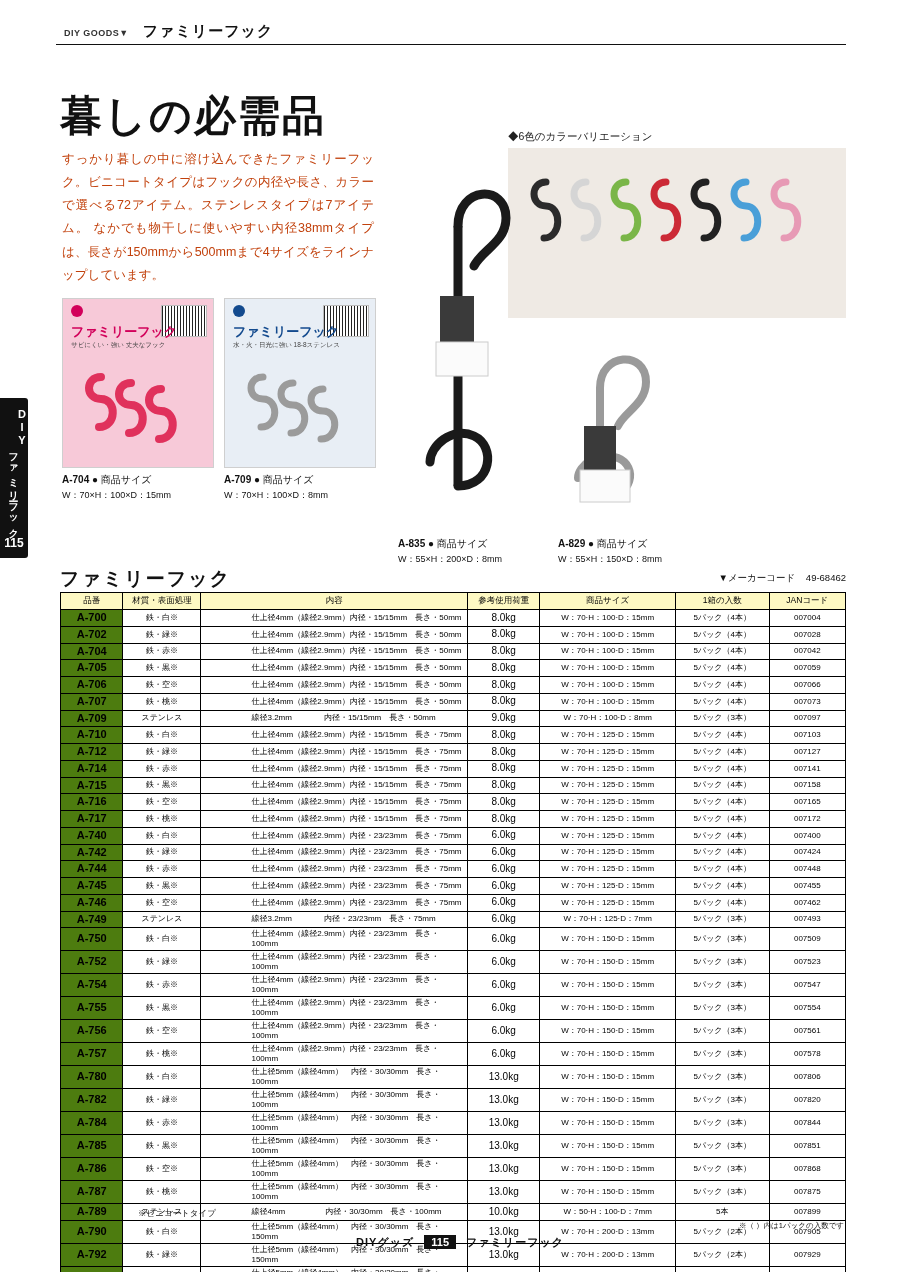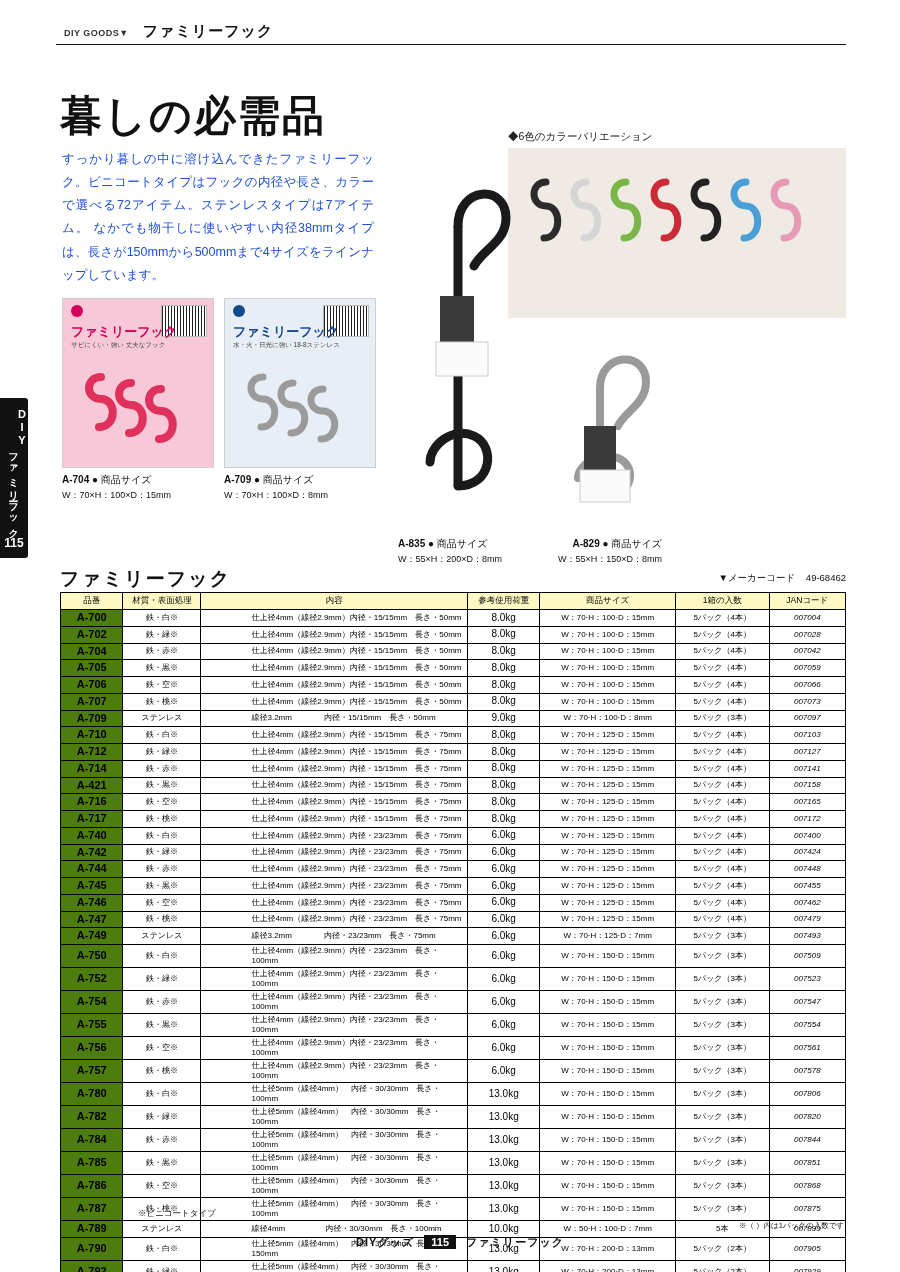--- a/index.html
+++ b/index.html
@@ -30,21 +30,21 @@
     writing-mode:vertical-rl;text-orientation:upright;height:34px;
   }
   .sidetab .t2{
     position:absolute;top:48px;left:6px;font-size:10px;font-weight:bold;color:#fff;
     writing-mode:vertical-rl;text-orientation:upright;letter-spacing:1px;
   }
   .sidetab .pno{position:absolute;bottom:8px;left:0;width:28px;text-align:center;font-size:12px;font-weight:bold;}
 
   
   .hero-title{position:absolute;left:60px;top:88px;font-size:42px;font-weight:bold;letter-spacing:2px;color:#111;font-family:"DejaVu Sans",sans-serif;}
-  .hero-body{position:absolute;left:62px;top:148px;width:312px;font-size:12.5px;line-height:1.85;color:#1d4ed8;text-align:justify;}
+  .hero-body{position:absolute;left:62px;top:148px;width:312px;font-size:12.5px;line-height:1.85;color:#c2410c;text-align:justify;}
 
   
   .cv-label{position:absolute;left:508px;top:130px;font-size:10.5px;color:#222;}
   .cv-box{position:absolute;left:508px;top:148px;width:338px;height:170px;background:#efeae4;}
   .cv-box .sgroup{position:absolute;left:16px;top:14px;width:306px;height:142px;}
 
   
   .pk{position:absolute;border:1px solid #cfcfcf;}
   .pk1{left:62px;top:298px;width:150px;height:168px;background:#f7c9d8;}
   .pk2{left:224px;top:298px;width:150px;height:168px;background:#e8eef5;}
@@ -55,40 +55,40 @@
     background-image:repeating-linear-gradient(90deg,#222 0 1px,transparent 1px 3px);background-size:100% 100%;}
   .pk .tagdots{position:absolute;left:8px;top:6px;width:12px;height:12px;border-radius:50%;background:#d2005a;}
   .pk2 .tagdots{background:#134a8e;}
 
   .capt{position:absolute;font-size:10px;color:#111;line-height:1.5;}
   .capt .code{font-weight:bold;}
   .capt .mini{font-size:9px;}
   .c1{left:62px;top:472px;}
   .c2{left:224px;top:472px;}
   .c3{left:398px;top:536px;}
-  .c4{left:558px;top:536px;text-align:right;}
+  .c4{left:558px;top:536px;}
 
   
   .sec{position:absolute;left:60px;top:566px;font-size:19px;font-weight:bold;letter-spacing:2px;color:#111;}
   .makercode{position:absolute;right:54px;top:572px;font-size:9.5px;color:#111;}
 
   
   table.spec{position:absolute;left:60px;top:592px;width:786px;border-collapse:collapse;font-size:8px;}
   table.spec th{
     background:#fef9c3;border:1px solid #000;font-weight:normal;font-size:8.5px;
     padding:2px 0;text-align:center;color:#000;
   }
   table.spec td{border:1px solid #000;padding:1px 2px;text-align:center;color:#000;line-height:1.25;height:13px;}
   table.spec td.code{font-weight:bold;font-size:11px;background:#4d7c0f;}
   table.spec td.mat{font-size:8px;}
   table.spec td.cont{text-align:left;padding-left:50px;font-size:8px;}
   table.spec td.load{font-size:10px;}
   table.spec td.size{font-size:8px;}
   table.spec td.qty{font-size:8px;}
-  table.spec td.jan{font-size:8px;font-style:italic;}
+  table.spec td.jan{font-size:8px;}
 
   .footnote-l{position:absolute;left:138px;bottom:52px;font-size:8.5px;color:#111;}
   .footnote-r{position:absolute;right:56px;bottom:41px;font-size:7.5px;color:#111;}
 
   
   .footer{position:absolute;left:0;bottom:22px;width:900px;text-align:center;font-size:11px;color:#111;}
   .footer .fdiy{font-weight:bold;letter-spacing:1px;margin-left:20px;}
   .footer .fpg{display:inline-block;background:#111;color:#fff;padding:1px 7px;margin:0 7px;font-weight:bold;font-size:11px;}
   .footer .fnm{font-weight:bold;letter-spacing:1px;}
 </style>
@@ -296,21 +296,21 @@
         <tr>
           <td class="code">A-714</td>
           <td class="mat">鉄・赤※</td>
           <td class="cont">仕上径4mm（線径2.9mm）内径・15/15mm　長さ・75mm</td>
           <td class="load">8.0kg</td>
           <td class="size">W：70·H：125·D：15mm</td>
           <td class="qty">5パック（4本）</td>
           <td class="jan">007141</td>
         </tr>
         <tr>
-          <td class="code">A-421</td>
+          <td class="code">A-715</td>
           <td class="mat">鉄・黒※</td>
           <td class="cont">仕上径4mm（線径2.9mm）内径・15/15mm　長さ・75mm</td>
           <td class="load">8.0kg</td>
           <td class="size">W：70·H：125·D：15mm</td>
           <td class="qty">5パック（4本）</td>
           <td class="jan">007158</td>
         </tr>
         <tr>
           <td class="code">A-716</td>
           <td class="mat">鉄・空※</td>
@@ -366,29 +366,20 @@
           <td class="jan">007455</td>
         </tr>
         <tr>
           <td class="code">A-746</td>
           <td class="mat">鉄・空※</td>
           <td class="cont">仕上径4mm（線径2.9mm）内径・23/23mm　長さ・75mm</td>
           <td class="load">6.0kg</td>
           <td class="size">W：70·H：125·D：15mm</td>
           <td class="qty">5パック（4本）</td>
           <td class="jan">007462</td>
-        </tr>
-        <tr>
-          <td class="code">A-747</td>
-          <td class="mat">鉄・桃※</td>
-          <td class="cont">仕上径4mm（線径2.9mm）内径・23/23mm　長さ・75mm</td>
-          <td class="load">6.0kg</td>
-          <td class="size">W：70·H：125·D：15mm</td>
-          <td class="qty">5パック（4本）</td>
-          <td class="jan">007479</td>
         </tr>
         <tr>
           <td class="code">A-749</td>
           <td class="mat">ステンレス</td>
           <td class="cont">線径3.2mm　　　　内径・23/23mm　長さ・75mm</td>
           <td class="load">6.0kg</td>
           <td class="size">W：70·H：125·D：7mm</td>
           <td class="qty">5パック（3本）</td>
           <td class="jan">007493</td>
         </tr>

